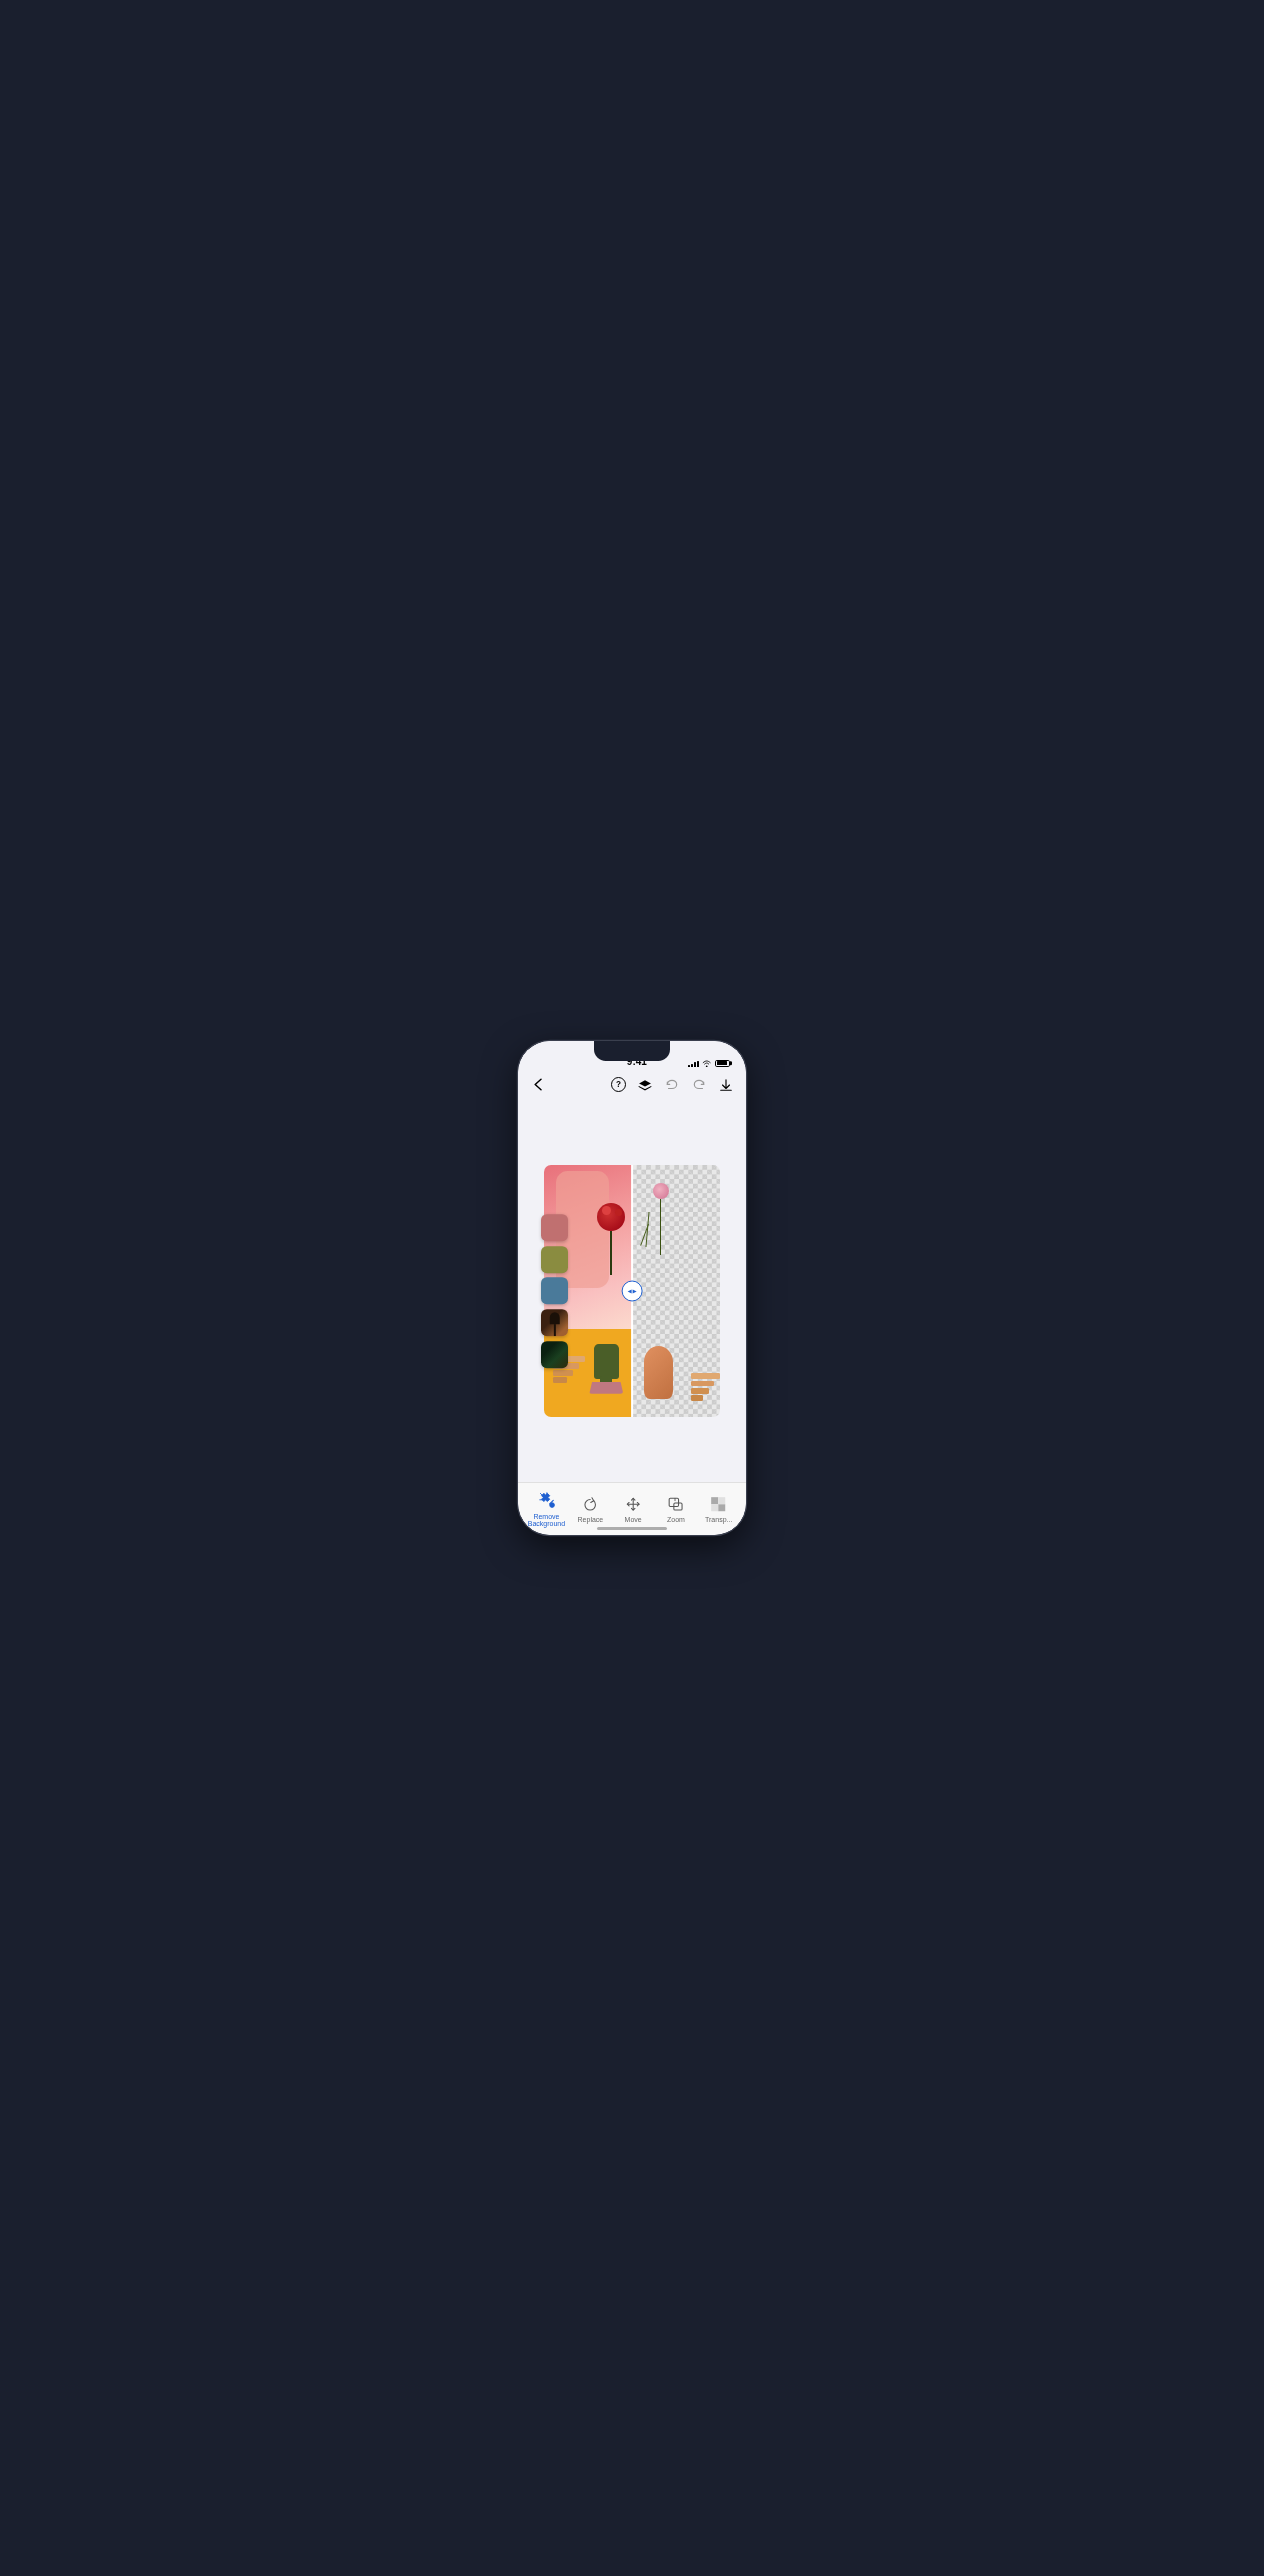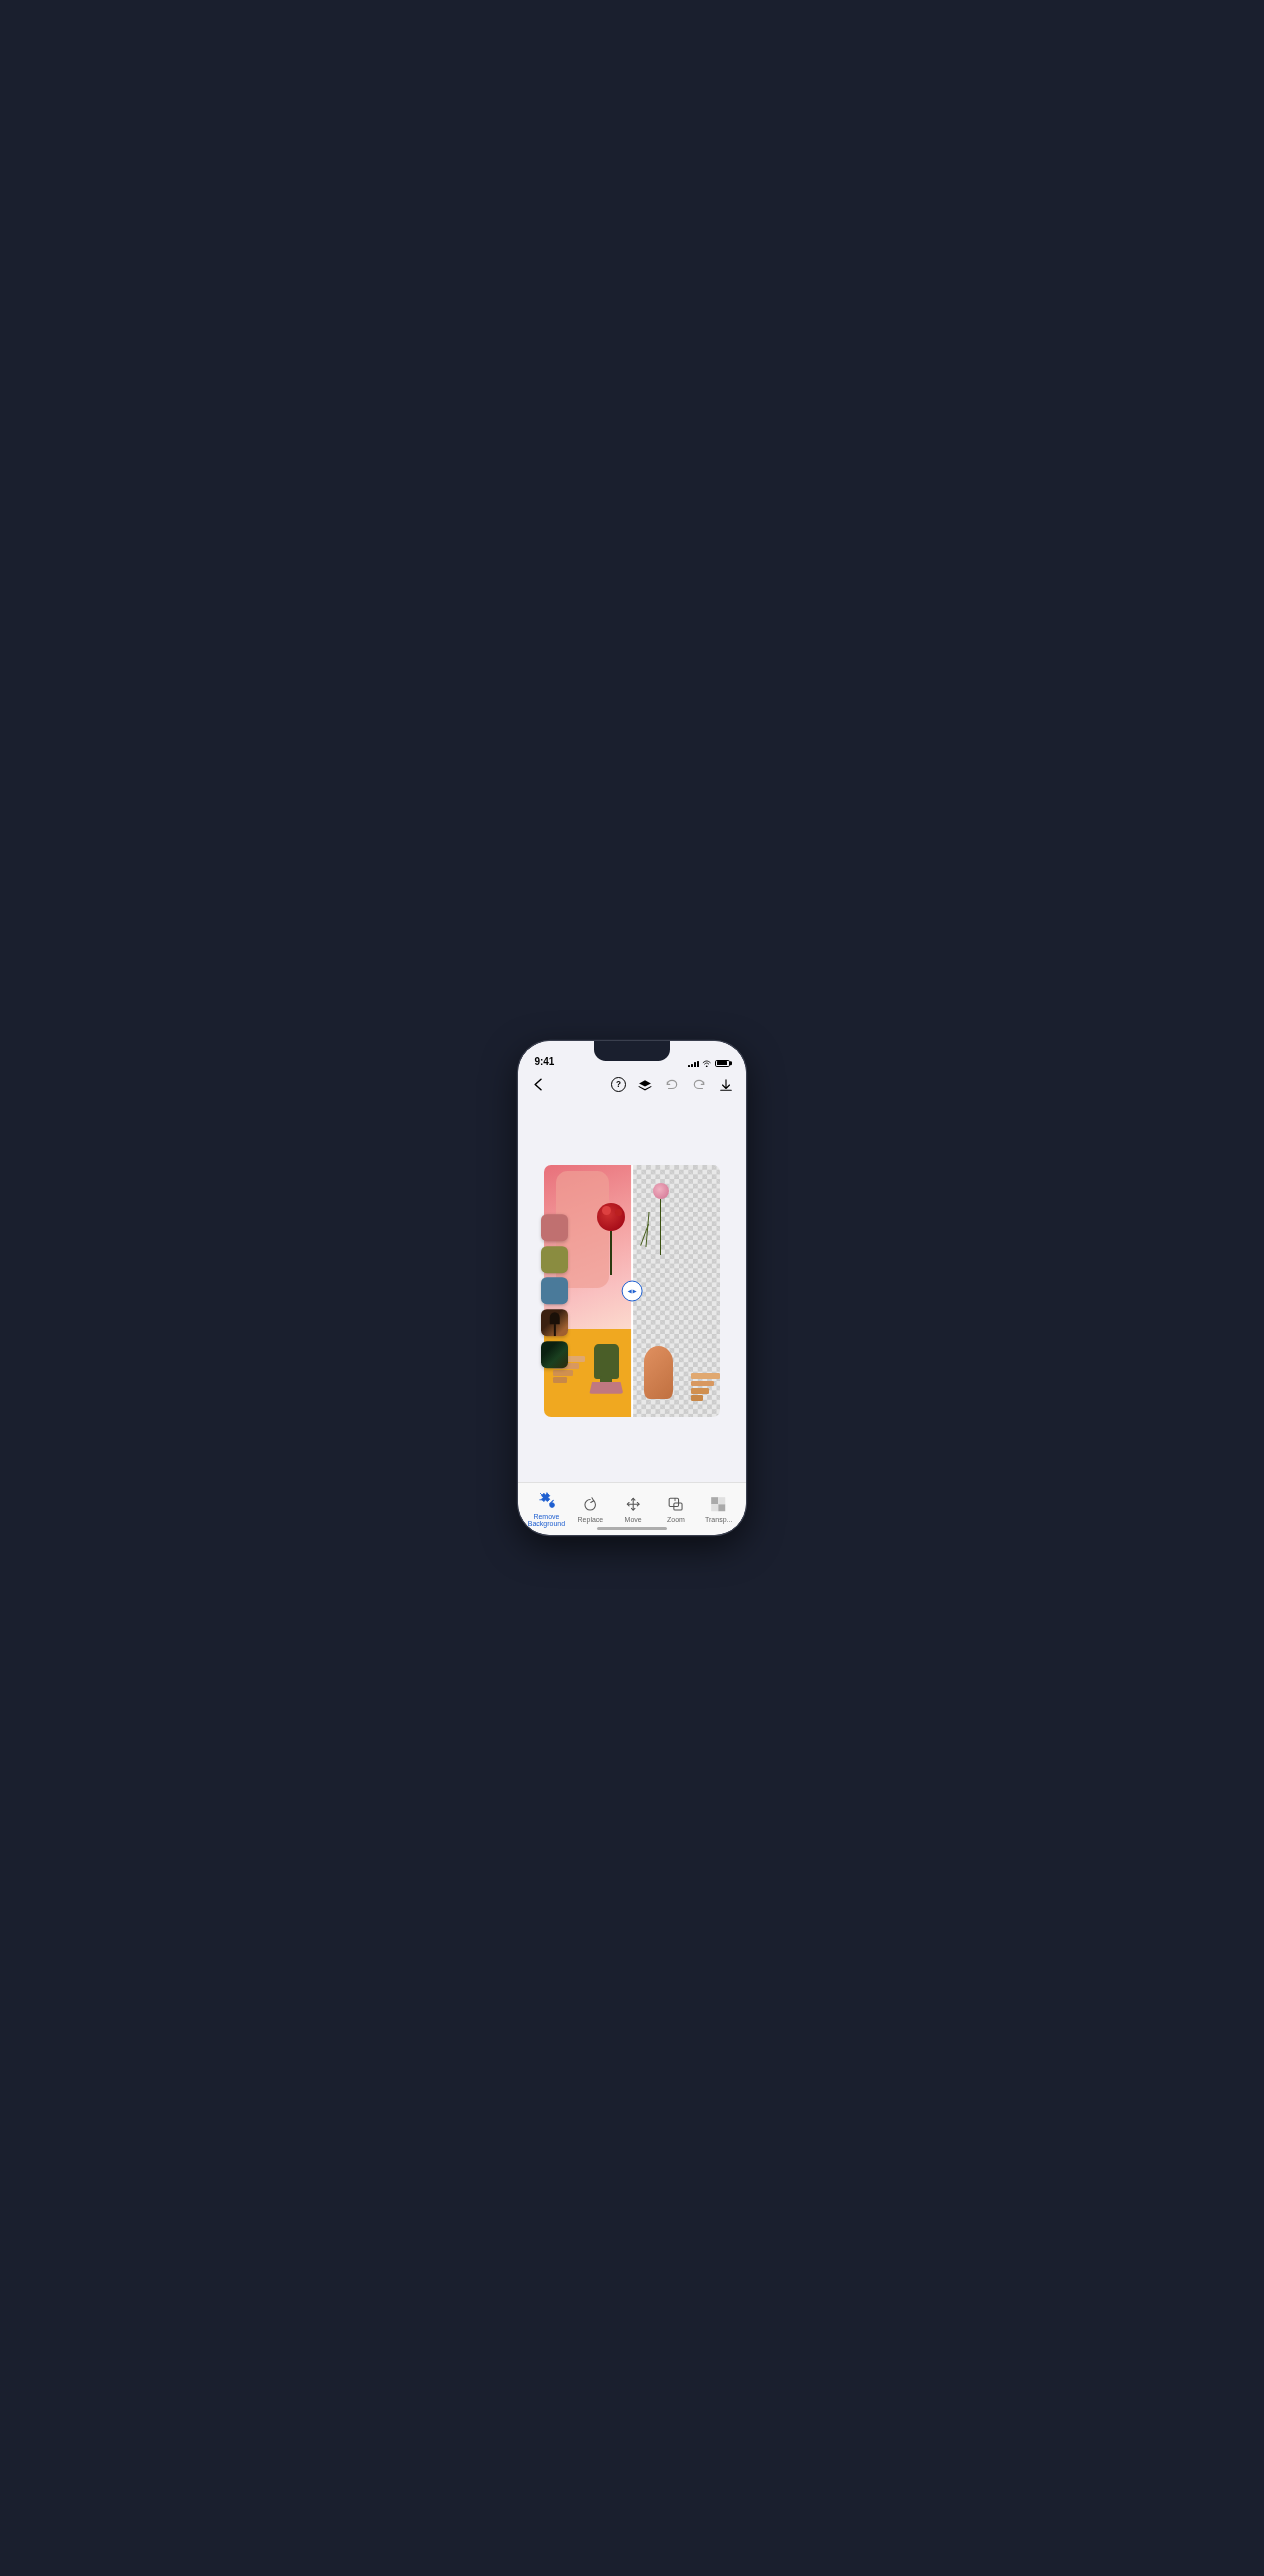--- a/index.html
+++ b/index.html
@@ -34,22 +34,23 @@
       flex-direction: column;
     }
 
     
     .status-bar {
       height: 29px;
       background: #f2f2f7;
       display: flex;
       align-items: flex-end;
       padding: 0 16.4px 3.5px;
-      justify-content: space-between;
+      justify-content: flex-end;
       flex-shrink: 0;
+      gap: 41px;
     }
 
     .status-time {
       font-size: 10px;
       font-weight: 600;
       color: #000;
     }
 
     .status-icons {
       display: flex;

